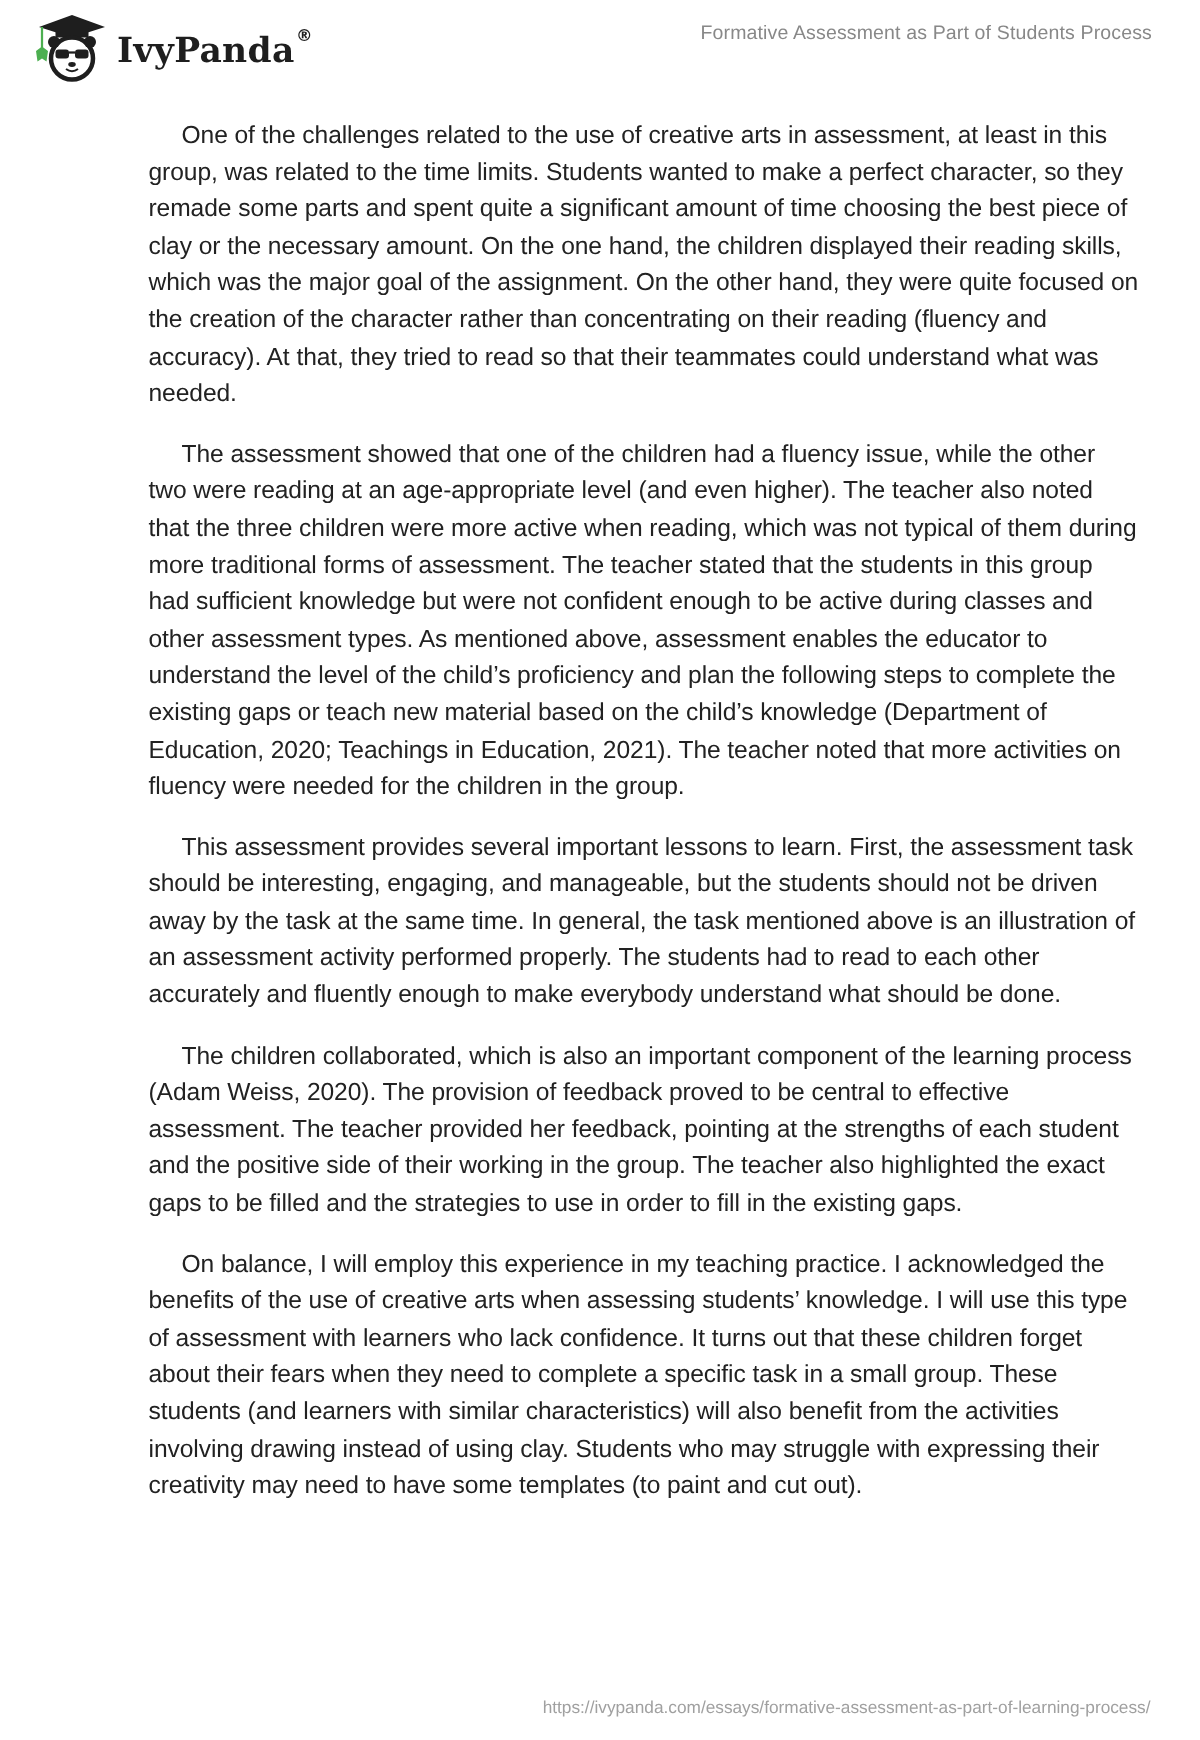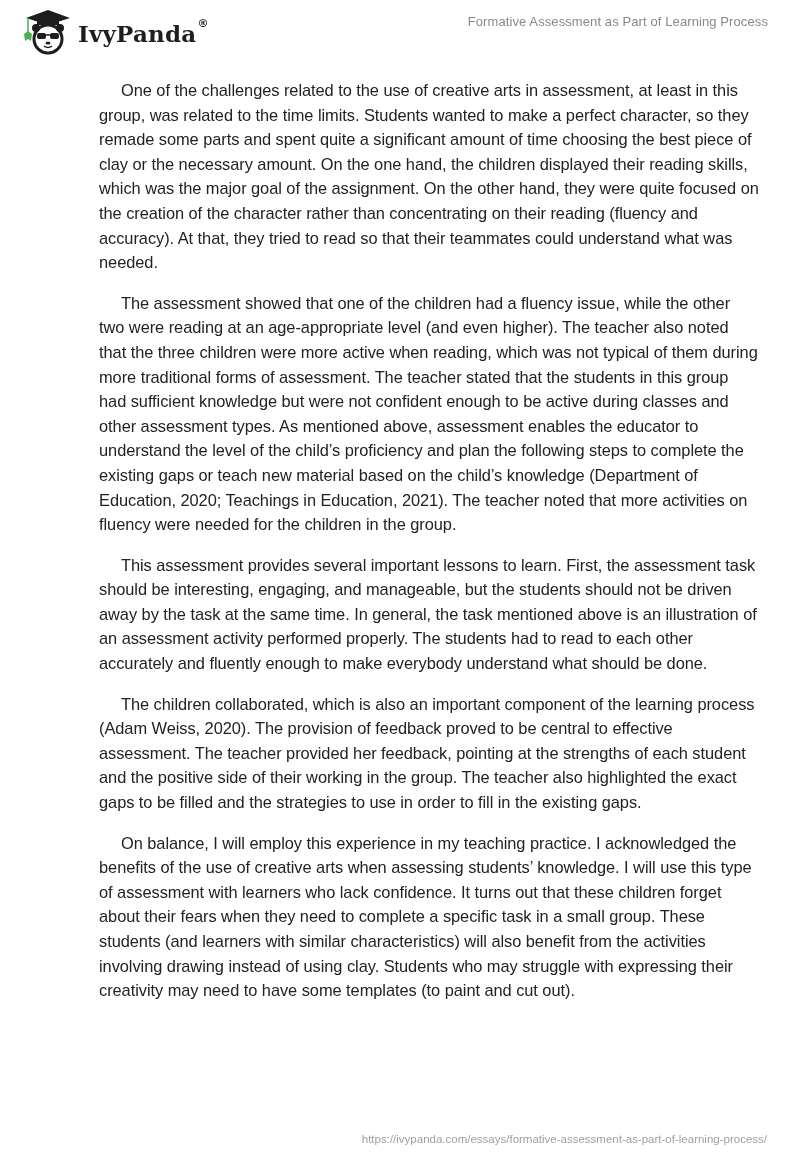--- a/index.html
+++ b/index.html
@@ -105,21 +105,21 @@
       <rect x="19" y="25" width="9" height="6" rx="2" fill="#1e1e1e"></rect>
       <rect x="32" y="25" width="9" height="6" rx="2" fill="#1e1e1e"></rect>
       <line x1="28" y1="27" x2="32" y2="27" stroke="#1e1e1e" stroke-width="1.5"></line>
 
       <ellipse cx="30" cy="35" rx="2.5" ry="1.6" fill="#1e1e1e"></ellipse>
       <path d="M26,38 Q30,41 34,38" stroke="#1e1e1e" stroke-width="1.3" fill="none"></path>
     </svg>
     <span class="logo-text">IvyPanda</span>
     <span class="logo-reg">®</span>
   </div>
-  <div class="doc-title">Formative Assessment as Part of Learning Process</div>
+  <div class="doc-title">Formative Assessment as Part of Students Process</div>
 </div>
 
 <div class="content">
   <p class="para">One of the challenges related to the use of creative arts in assessment, at least in this group, was related to the time limits. Students wanted to make a perfect character, so they remade some parts and spent quite a significant amount of time choosing the best piece of clay or the necessary amount. On the one hand, the children displayed their reading skills, which was the major goal of the assignment. On the other hand, they were quite focused on the creation of the character rather than concentrating on their reading (fluency and accuracy). At that, they tried to read so that their teammates could understand what was needed.</p>
   <p class="para">The assessment showed that one of the children had a fluency issue, while the other two were reading at an age-appropriate level (and even higher). The teacher also noted that the three children were more active when reading, which was not typical of them during more traditional forms of assessment. The teacher stated that the students in this group had sufficient knowledge but were not confident enough to be active during classes and other assessment types. As mentioned above, assessment enables the educator to understand the level of the child’s proficiency and plan the following steps to complete the existing gaps or teach new material based on the child’s knowledge (Department of Education, 2020; Teachings in Education, 2021). The teacher noted that more activities on fluency were needed for the children in the group.</p>
   <p class="para">This assessment provides several important lessons to learn. First, the assessment task should be interesting, engaging, and manageable, but the students should not be driven away by the task at the same time. In general, the task mentioned above is an illustration of an assessment activity performed properly. The students had to read to each other accurately and fluently enough to make everybody understand what should be done.</p>
   <p class="para">The children collaborated, which is also an important component of the learning process (Adam Weiss, 2020). The provision of feedback proved to be central to effective assessment. The teacher provided her feedback, pointing at the strengths of each student and the positive side of their working in the group. The teacher also highlighted the exact gaps to be filled and the strategies to use in order to fill in the existing gaps.</p>
   <p class="para">On balance, I will employ this experience in my teaching practice. I acknowledged the benefits of the use of creative arts when assessing students’ knowledge. I will use this type of assessment with learners who lack confidence. It turns out that these children forget about their fears when they need to complete a specific task in a small group. These students (and learners with similar characteristics) will also benefit from the activities involving drawing instead of using clay. Students who may struggle with expressing their creativity may need to have some templates (to paint and cut out).</p>
 </div>
 

